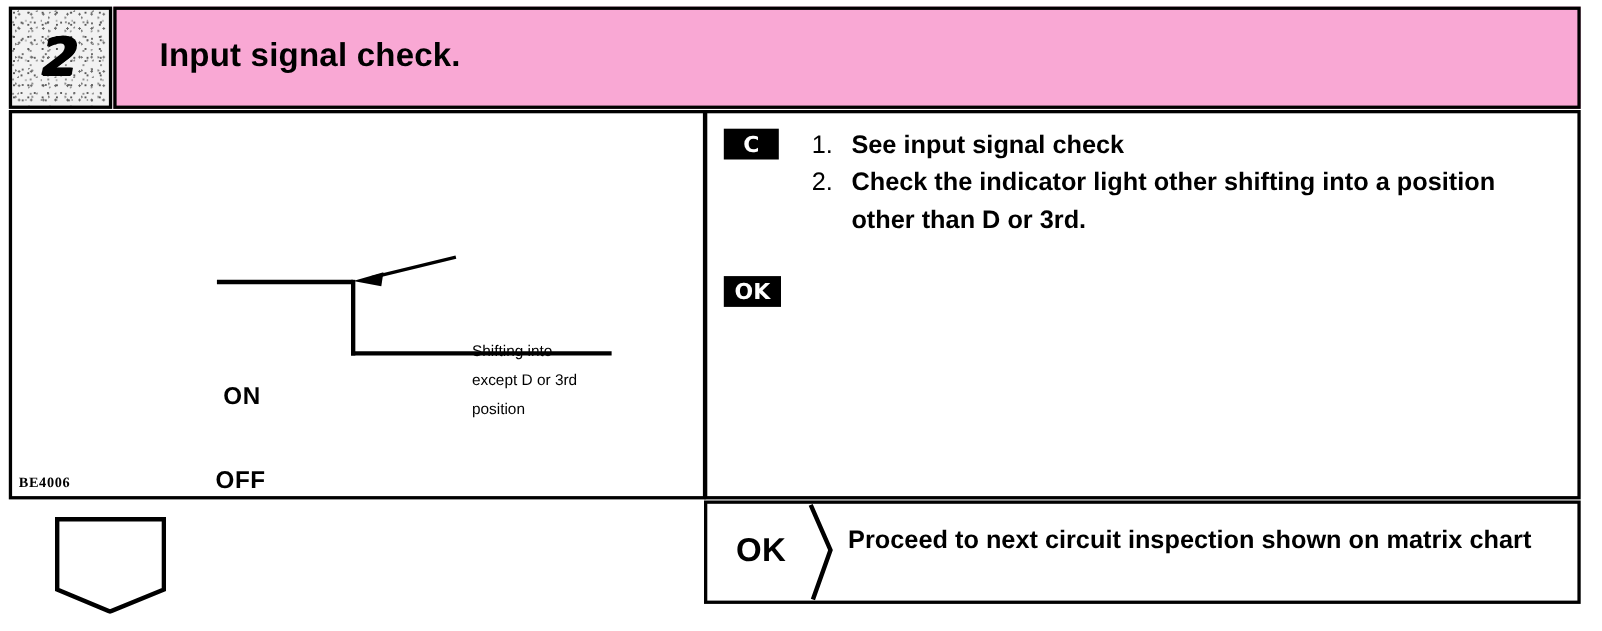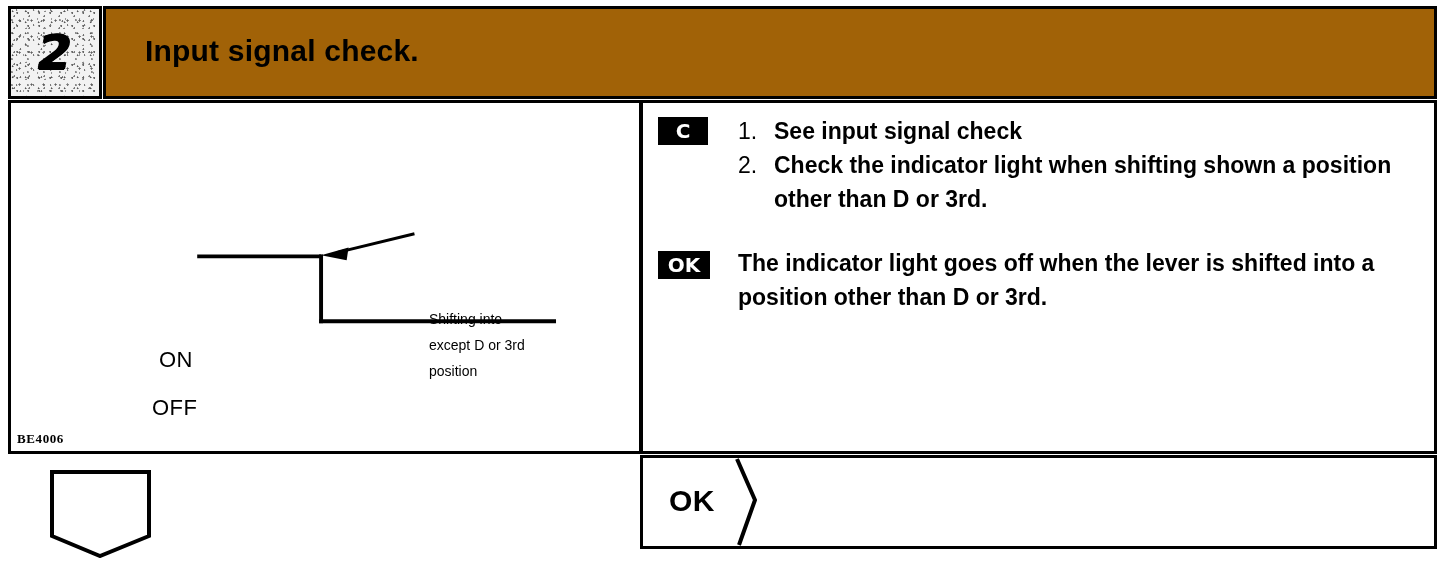--- a/index.html
+++ b/index.html
@@ -67,21 +67,21 @@
   }
   #header-title-box {
     position: absolute;
     left: 95px;
     top: 0px;
     width: 1334px;
     height: 93px;
     border: 3px solid #000;
     border-left-width: 3px;
     box-sizing: border-box;
-    background: #a16207;
+    background: #f9a8d4;
   }
   #header-title {
     position: absolute;
     left: 39px;
     top: 50%;
     transform: translateY(-55%);
     font-size: 30px;
     font-weight: bold;
     letter-spacing: 0.2px;
     white-space: nowrap;
@@ -113,26 +113,27 @@
   #waveform {
     position: absolute;
     left: 0;
     top: 0;
     width: 100%;
     height: 100%;
   }
   .wf-label {
     position: absolute;
     font-size: 22px;
-    font-weight: normal;
+    font-weight: bold;
     letter-spacing: 0.5px;
     white-space: nowrap;
+    margin-left: 44px;
   }
   #wf-on-label  { left: 148px; top: 244px; }
-  #wf-off-label { left: 141px; top: 292px; }
+  #wf-off-label { left: 141px; top: 321px; }
   #wf-callout {
     position: absolute;
     left: 418px;
     top: 203px;
     font-size: 14px;
     line-height: 26px;
     white-space: pre-line;
   }
   #caption {
     position: absolute;
@@ -299,37 +300,37 @@
 
     <div class="tag-badge" id="tag-c">C</div>
 
     <div id="steps-list">
       <div class="step-item">
         <span class="step-num">1.</span>
         <span class="step-text">See input signal check</span>
       </div>
       <div class="step-item">
         <span class="step-num">2.</span>
-        <span class="step-text">Check the indicator light when shifting shown a position other than D or 3rd.</span>
+        <span class="step-text">Check the indicator light other shifting into a position other than D or 3rd.</span>
       </div>
     </div>
 
     <div class="tag-badge" id="tag-ok">OK</div>
 
-    <div id="ok-statement">The indicator light goes off when the lever is shifted into a position other than D or 3rd.</div>
   </div>
 
   <div id="ng-badge">
     <svg viewBox="0 0 101 88" width="101" height="88">
       <polygon points="2,2 99,2 99,66 50,86 2,66" fill="#ffffff" stroke="#000000" stroke-width="4" stroke-linejoin="miter"></polygon>
     </svg>
   </div>
 
   <div id="ok-result-box">
     <div id="ok-result-label">OK</div>
 
     <svg id="ok-chevron" viewBox="0 0 30 88">
       <polyline points="6,1 24,42 8,87" fill="none" stroke="#000" stroke-width="4" stroke-linejoin="miter" stroke-linecap="butt"></polyline>
     </svg>
 
+    <div id="ok-result-text">Proceed to next circuit inspection shown on matrix chart</div>
   </div>
 
 </div>
 
 </body></html>

